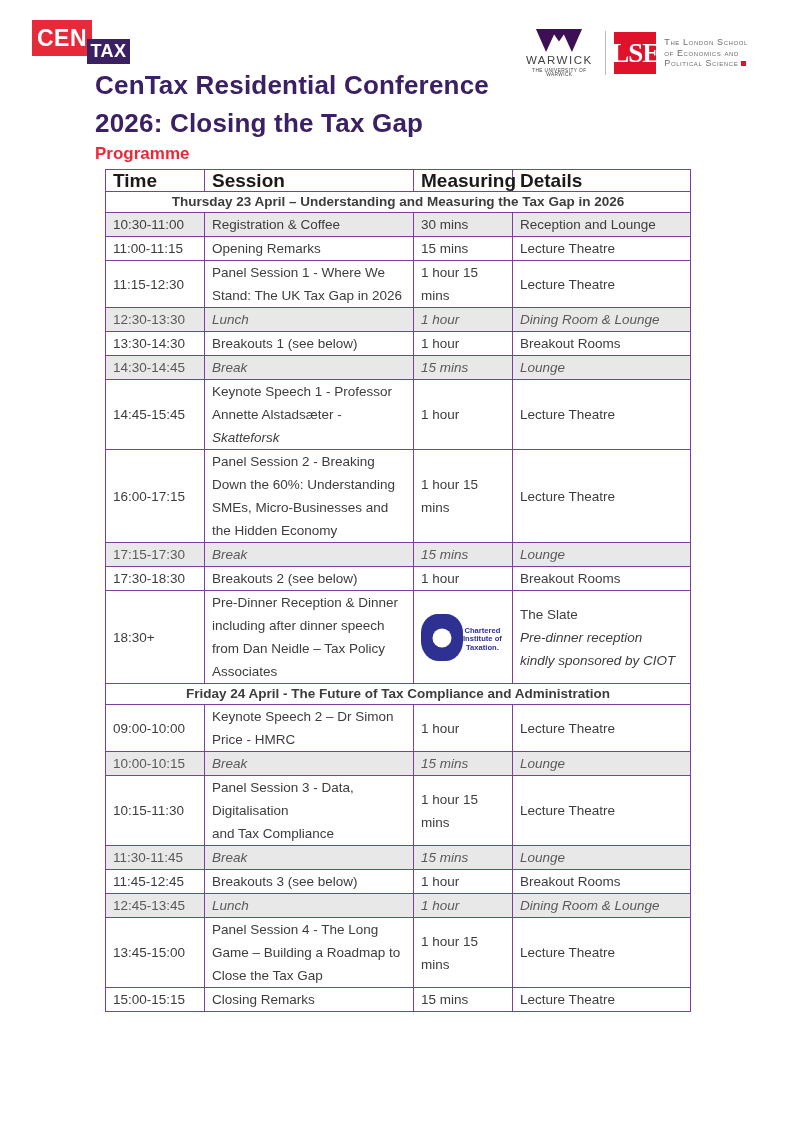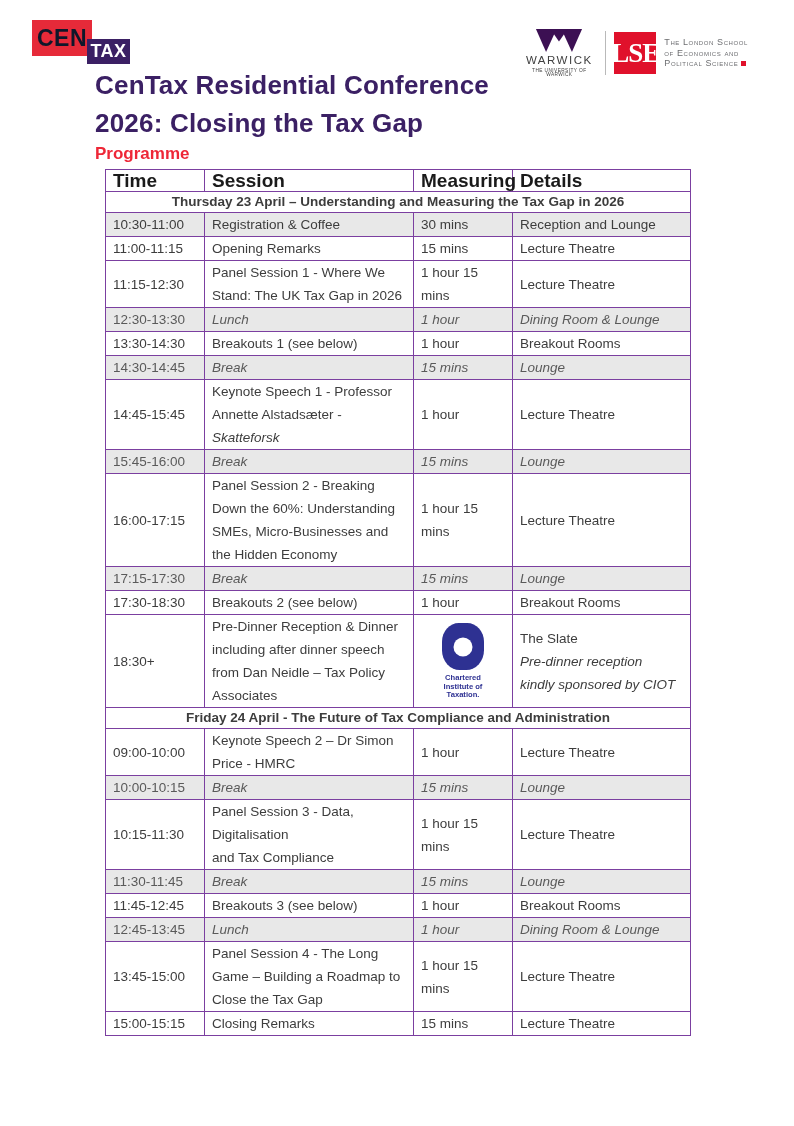--- a/index.html
+++ b/index.html
@@ -8,21 +8,21 @@
     --heading_text:#1a1a1a; --ciot_blue:#2e3192; --warwick_purple:#3c1053; --lse_red:#e0112b; --lse_gray:#6d6e71;
   }
   *{box-sizing:border-box;}
   html,body{margin:0;padding:0;}
   body{width:794px;height:1126px;background:#fff;font-family:"Liberation Sans",sans-serif;}
   .page{position:relative;width:794px;height:1126px;background:#fff;overflow:hidden;}
 
   
   .centax-logo{position:absolute;left:32px;top:20px;width:130px;height:46px;}
   .cen-box{position:absolute;left:0;top:0;width:60px;height:36px;background:var(--centax_red);
-    color:#0f172a;font-weight:bold;font-size:23px;display:flex;align-items:center;justify-content:center;letter-spacing:.5px;}
+    color:#ffffff;font-weight:bold;font-size:23px;display:flex;align-items:center;justify-content:center;letter-spacing:.5px;}
   .tax-box{position:absolute;left:55px;top:19px;width:43px;height:25px;background:var(--centax_purple);
     color:#fff;font-weight:bold;font-size:18px;display:flex;align-items:center;justify-content:center;letter-spacing:.5px;}
 
   
   .logos-right{position:absolute;top:28px;right:46px;display:flex;align-items:center;}
   .warwick{width:72px;text-align:center;line-height:1;}
   .warwick svg{display:block;margin:0 auto 2px auto;}
   .warwick-name{font-size:11.5px;letter-spacing:1.5px;color:#3f3f3f;font-weight:normal;}
   .warwick-sub{font-size:4.8px;letter-spacing:.4px;color:#3f3f3f;margin-top:2px;}
   .logo-divider{width:1px;height:44px;background:#b9b9b9;margin:0 8px 0 10px;}
@@ -41,21 +41,21 @@
   .programme th,.programme td{border:1px solid var(--table_border);padding:0 7px;vertical-align:middle;text-align:left;}
   .programme th{font-size:19px;font-weight:bold;color:var(--heading_text);height:22px;line-height:21px;}
   .section-row td{font-size:13.8px;font-weight:bold;color:var(--heading_text);height:21px;line-height:20px;text-align:center;}
   .programme td{font-size:13.5px;color:var(--body_text);}
   .line{line-height:23px;white-space:nowrap;}
   tr.shaded td{background:var(--shaded_row);}
   tr.muted td{color:var(--muted_text);}
   .em{font-style:italic;}
 
   
-  .ciot{display:flex;flex-direction:column;align-items:center;padding:5px 0 4px 0;}
+  .ciot{display:flex;flex-direction:row;align-items:center;padding:5px 0 4px 0;}
   .ciot-ring{width:42px;height:47px;background:var(--ciot_blue);border-radius:40% 40% 42% 42%;position:relative;}
   .ciot-ring::after{content:"";position:absolute;left:50%;top:50%;width:19px;height:19px;background:#fff;border-radius:50%;transform:translate(-50%,-50%);}
   .ciot-caption{margin-top:4px;font-size:7.6px;font-weight:bold;color:var(--ciot_blue);text-align:center;line-height:8.6px;}
 </style>
 </head>
 <body>
 
 <div class="page">
 
   <div class="centax-logo">
@@ -208,34 +208,20 @@
             <div class="line">Annette Alstadsæter -</div>
             <div class="line em">Skatteforsk</div>
           </td>
           <td>
             <div class="line">1 hour</div>
           </td>
           <td>
             <div class="line">Lecture Theatre</div>
           </td>
         </tr>
-        <tr class="shaded muted">
-          <td>
-            <div class="line">15:45-16:00</div>
-          </td>
-          <td>
-            <div class="line em">Break</div>
-          </td>
-          <td>
-            <div class="line em">15 mins</div>
-          </td>
-          <td>
-            <div class="line em">Lounge</div>
-          </td>
-        </tr>
         <tr>
           <td>
             <div class="line">16:00-17:15</div>
           </td>
           <td>
             <div class="line">Panel Session 2 - Breaking</div>
             <div class="line">Down the 60%: Understanding</div>
             <div class="line">SMEs, Micro-Businesses and</div>
             <div class="line">the Hidden Economy</div>
           </td>

